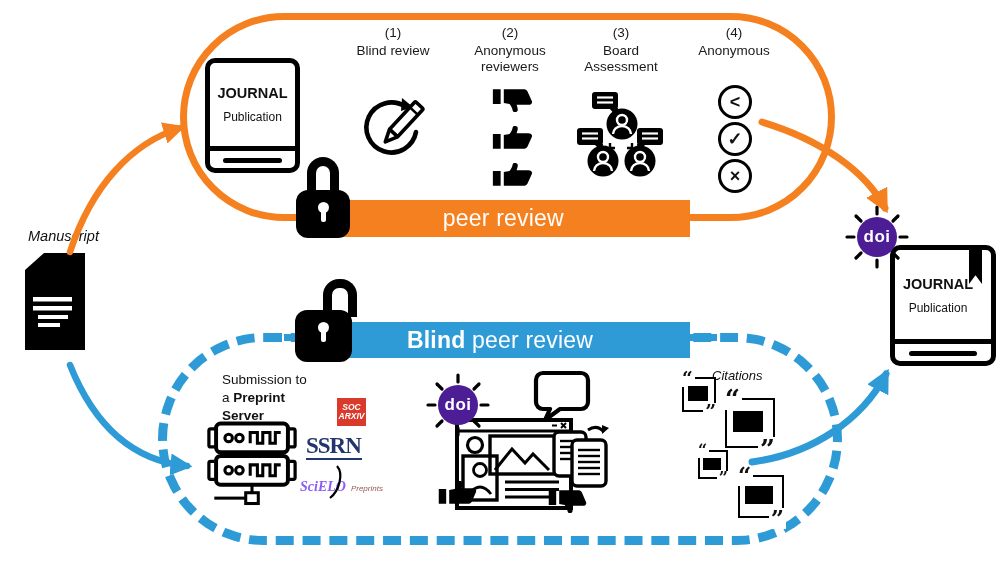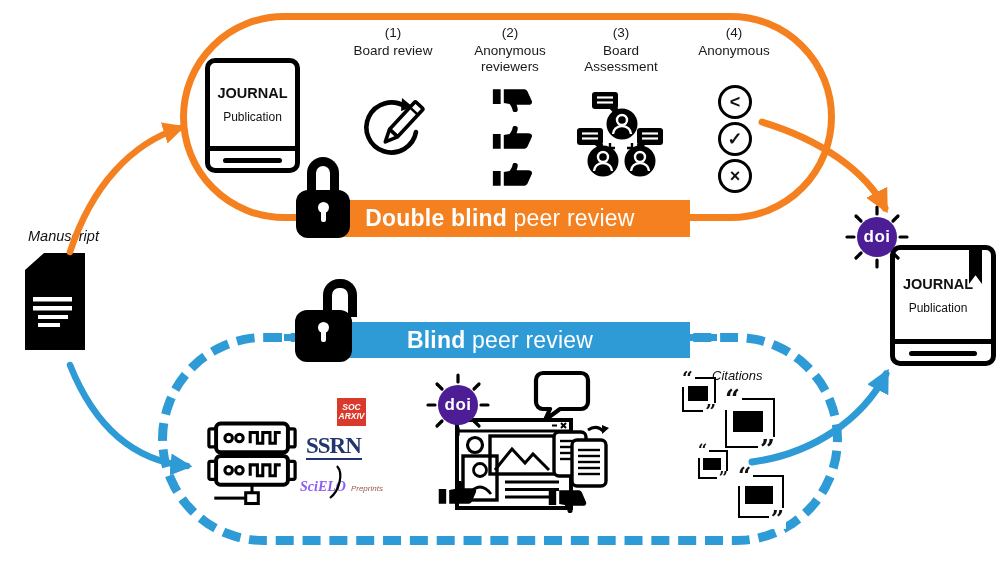--- a/index.html
+++ b/index.html
@@ -99,21 +99,21 @@
 </svg>
 
 <div id="canvas">
 
   <div class="abs loop-orange"></div>
   <div class="abs loop-blue"></div>
   <div class="abs stub" style="left:284px;top:334px;width:26px;"></div>
   <div class="abs stub" style="left:690px;top:334px;width:27px;"></div>
 
   <div class="abs banner banner-orange">
-    <span class="b">Double blind</span><span> peer review</span>
+    <span> peer review</span>
   </div>
   <div class="abs banner banner-blue">
     <span class="b">Blind</span><span> peer review</span>
   </div>
 
   <div class="abs lock" style="left:296px;top:157px;">
     <div class="shackle" style="margin-left:11px;"></div>
     <div class="lock-body" style="width:54px;height:48px;">
       <div class="keyhole"></div>
       <div class="keyhole-stem"></div>
@@ -151,21 +151,21 @@
   </div>
   <div class="abs doi" style="left:426px;top:373px;">
     <svg viewBox="0 0 64 64" width="64" height="64">
         <use href="#doi-rays"></use>
       </svg>
     <div class="doi-circle">doi</div>
   </div>
 
   <div class="abs step" style="left:343px;top:25px;width:100px;">
     <div class="step-num">(1)</div>
-    <div>Board review</div>
+    <div>Blind review</div>
   </div>
   <div class="abs step" style="left:456px;top:25px;width:108px;">
     <div class="step-num">(2)</div>
     <div>Anonymous</div>
     <div>reviewers</div>
   </div>
   <div class="abs step" style="left:571px;top:25px;width:100px;">
     <div class="step-num">(3)</div>
     <div>Board</div>
     <div>Assessment</div>
@@ -235,20 +235,25 @@
 
   <div class="abs manuscript-label" style="left:28px;top:228px;">Manuscript</div>
   <svg class="abs" style="left:25px;top:253px;z-index:2;" width="60" height="97" viewBox="0 0 60 97">
     <path d="M19 0 H60 V97 H0 V17 Z" fill="#000"></path>
     <rect x="8" y="44" width="39" height="4.5" fill="#fff"></rect>
     <rect x="8" y="53" width="39" height="4.5" fill="#fff"></rect>
     <rect x="13" y="62" width="30" height="4" fill="#fff"></rect>
     <rect x="13" y="70" width="22" height="4" fill="#fff"></rect>
   </svg>
 
+  <div class="abs sub-text" style="left:222px;top:371px;width:110px;">
+    <div><span>Submission to</span></div>
+    <div><span>a </span><b>Preprint</b></div>
+    <div><b>Server</b></div>
+  </div>
 
   <svg class="abs" style="left:202px;top:420px;z-index:2;" width="100" height="88" viewBox="0 0 100 98">
     <rect x="2" y="10" width="9" height="20" rx="2" fill="#fff" stroke="#000" stroke-width="3.6"></rect>
     <rect x="89" y="10" width="9" height="20" rx="2" fill="#fff" stroke="#000" stroke-width="3.6"></rect>
     <rect x="10" y="4" width="80" height="32" rx="5" fill="#fff" stroke="#000" stroke-width="4.4"></rect>
     <circle cx="24" cy="20" r="4.2" fill="none" stroke="#000" stroke-width="3.4"></circle>
     <circle cx="36" cy="20" r="4.2" fill="none" stroke="#000" stroke-width="3.4"></circle>
     <path d="M48 26 V14 h8 V26 h6 V14 h8 V26 h6 V14 h6" fill="none" stroke="#000" stroke-width="3.4"></path>
     <rect x="2" y="46" width="9" height="20" rx="2" fill="#fff" stroke="#000" stroke-width="3.6"></rect>
     <rect x="89" y="46" width="9" height="20" rx="2" fill="#fff" stroke="#000" stroke-width="3.6"></rect>

